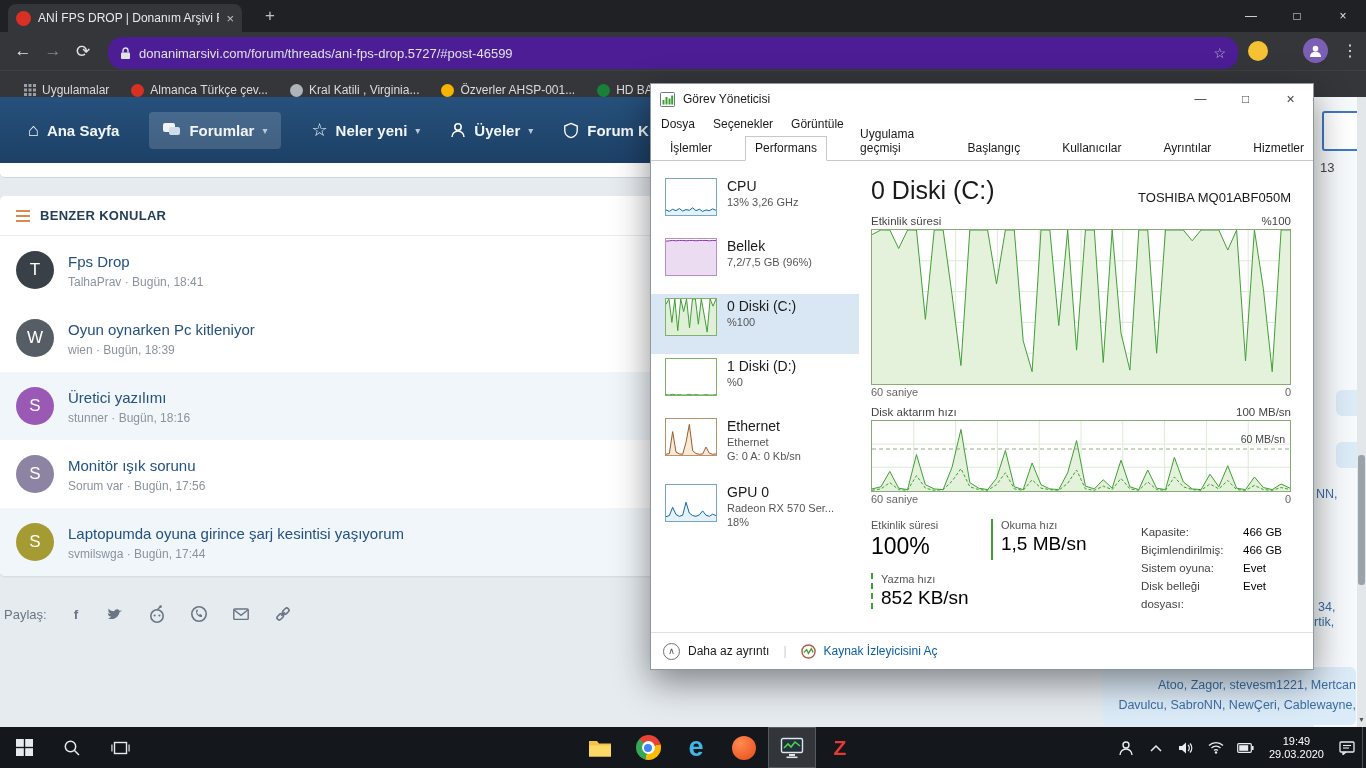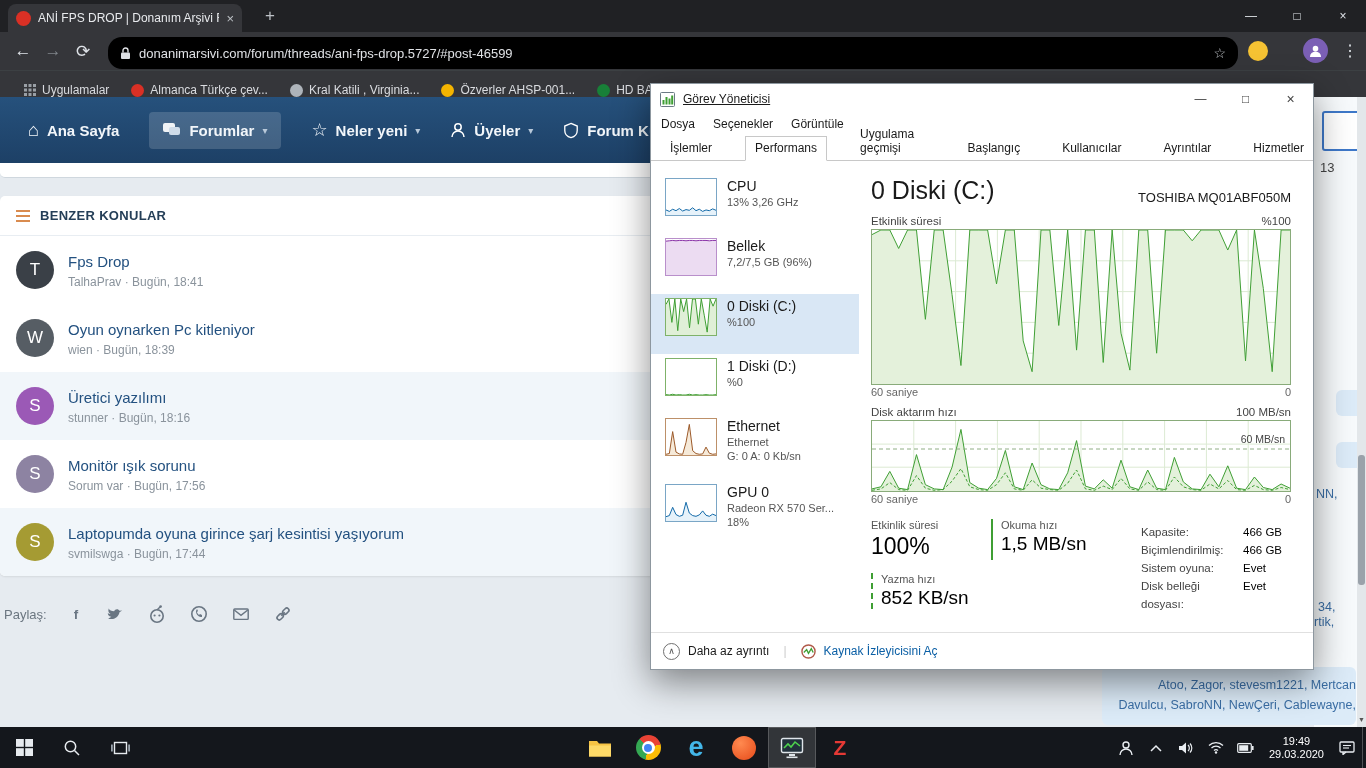--- a/index.html
+++ b/index.html
@@ -13,21 +13,21 @@
   .favicon { width:15px; height:15px; border-radius:50%; background:#d93025; flex:0 0 auto; }
   .tab-title { white-space:nowrap; overflow:hidden; flex:1; }
   .tab-close { color:#bdc1c6; font-size:13px; cursor:default; }
   .newtab { position:absolute; left:258px; top:6px; color:#bdc1c6; font-size:17px; width:24px; text-align:center; }
   .win-controls { position:absolute; right:0; top:0; display:flex; height:32px; }
   .win-controls span { width:46px; height:32px; display:flex; align-items:center; justify-content:center; color:#dfe3e8; font-size:12px; }
 
   .toolbar { position:absolute; left:0; top:32px; width:1366px; height:38px; background:#35363a; display:flex; align-items:center; }
   .navbtn { width:30px; text-align:center; font-size:17px; color:#dfe3e8; }
   .navbtn.dim { color:#80868b; }
-  .omnibox { position:absolute; left:108px; top:37px; width:1130px; height:28px; background:#000000; border-radius:14px; display:flex; align-items:center; padding:16px 12px; gap:8px; }
+  .omnibox { position:absolute; left:108px; top:37px; width:1130px; height:28px; background:#4c1d95; border-radius:14px; display:flex; align-items:center; padding:16px 12px; gap:8px; }
   .urltext { color:#dfe1e5; font-size:13px; white-space:nowrap; overflow:hidden; flex:1; }
   .omni-star { color:#bdc1c6; font-size:14px; }
   .ext-badge { position:absolute; left:1248px; top:41px; width:20px; height:20px; border-radius:50%; background:#f5c233; }
   .profile-avatar { position:absolute; left:1303px; top:38px; width:25px; height:25px; border-radius:50%; background:#7b5fb5; display:flex; align-items:center; justify-content:center; }
   .menu-dots { position:absolute; left:1340px; top:38px; width:20px; height:25px; color:#dfe3e8; font-size:16px; text-align:center; line-height:25px; }
 
   .bookmarks { position:absolute; left:0; top:70px; width:1366px; height:27px; background:#35363a; border-top:1px solid #3c4043; display:flex; align-items:flex-end; padding-left:24px; gap:22px; }
   .bm-item { display:flex; align-items:center; gap:6px; color:#dadce0; font-size:12px; white-space:nowrap; }
   .bm-dot { width:13px; height:13px; border-radius:50%; flex:0 0 auto; }
 
@@ -59,21 +59,21 @@
   .frag-count { position:absolute; left:1320px; top:160px; color:#444; font-size:13px; }
   .blue-chip { position:absolute; left:1336px; width:22px; height:26px; background:#dcebf8; border-radius:6px 0 0 6px; }
   .members-panel { position:absolute; left:1102px; top:667px; width:254px; height:58px; background:#dcebf8; border-radius:6px; padding:8px 0 0 12px; color:#3a6ea5; font-size:12.5px; line-height:20px; overflow:hidden; white-space:nowrap;text-align:right; }
 
   .scrollbar { position:absolute; left:1357px; top:97px; width:9px; height:630px; background:#e3e7ea; }
   .scroll-thumb { position:absolute; left:1358px; top:455px; width:7px; height:130px; background:#9aa2aa; border-radius:3px; }
   .scroll-arrow { position:absolute; left:1357px; top:712px; width:9px; height:15px; color:#555; font-size:7px; text-align:center; line-height:15px; background:#e3e7ea; }
 
   
   .tm { position:absolute; left:650px; top:83px; width:664px; height:587px; background:#fff; border:1px solid #8d979f; box-shadow:0 12px 34px rgba(0,0,0,.45); z-index:50; font-size:12px; color:#1a1a1a; }
-  .tm-titlebar { position:absolute; left:0; top:0; width:100%; height:30px; display:flex; align-items:center; padding-left:9px; gap:8px;text-decoration:underline; }
+  .tm-titlebar { position:absolute; left:0; top:0; width:100%; height:30px; display:flex; align-items:center; padding-left:9px; gap:8px; }
   .tm-title { font-size:12px; }
   .tm-controls { position:absolute; right:0; top:0; display:flex; }
   .tm-controls span { width:45px; height:29px; display:flex; align-items:center; justify-content:center; color:#444; font-size:12px; }
   .tm-menubar { position:absolute; left:2px; top:30px; display:flex; gap:2px; }
   .tm-menubar span { padding:3px 8px; font-size:12px; }
   .tm-tabs { position:absolute; left:0; top:52px; width:100%; height:25px; border-bottom:1px solid #c8c8c8; padding-left:10px; display:flex; align-items:flex-end;gap:24px; }
   .tm-tab { padding:4px 9px 5px; font-size:12px; color:#1a1a1a; position:relative; }
   .tm-tab.active { background:#fff; border:1px solid #c8c8c8; border-bottom:1px solid #fff; margin-bottom:-1px; }
 
   .tm-sidebar { position:absolute; left:0; top:77px; width:208px; bottom:37px; padding-top:13px; overflow:hidden; }

